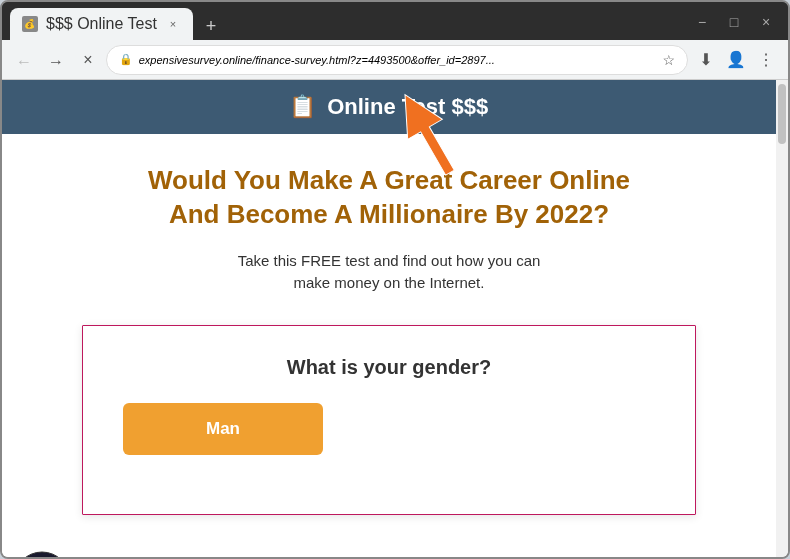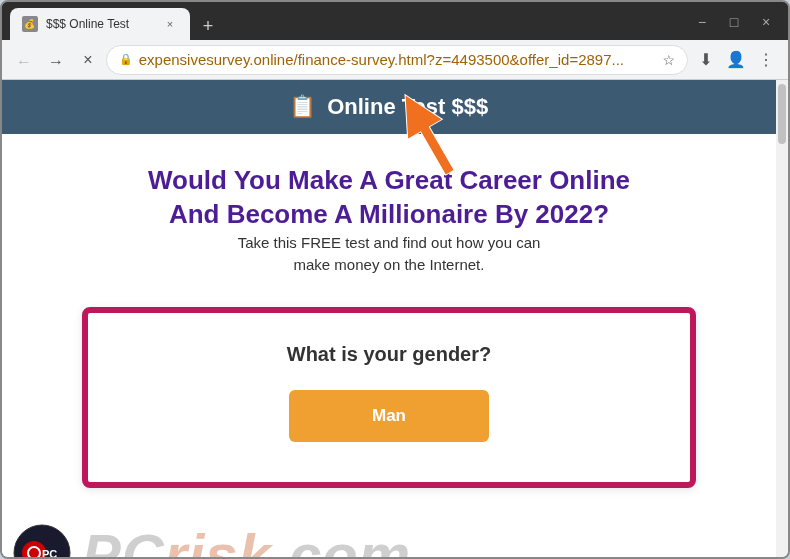--- a/index.html
+++ b/index.html
@@ -59,21 +59,21 @@
       font-size: 9px;
       color: #fff;
       flex-shrink: 0;
     }
 
     .tab-title {
       flex: 1;
       white-space: nowrap;
       overflow: hidden;
       text-overflow: ellipsis;
-      font-size: 12px;
+      font-size: 16px;
     }
 
     .tab-close {
       width: 16px;
       height: 16px;
       border-radius: 50%;
       display: flex;
       align-items: center;
       justify-content: center;
       font-size: 11px;
@@ -160,22 +160,23 @@
     .lock-icon {
       font-size: 11px;
       color: #555;
     }
 
     .address-text {
       flex: 1;
       overflow: hidden;
       white-space: nowrap;
       text-overflow: ellipsis;
-      font-size: 15px;
-      color: #a16207;
+      font-size: 11px;
+      color: #000000;
+      font-style: italic;
     }
 
     .star-icon {
       font-size: 14px;
       color: #555;
     }
 
     .toolbar-right {
       display: flex;
       align-items: center;
@@ -221,52 +222,52 @@
     
     .main-content {
       padding: 30px 60px 20px;
       text-align: center;
       background: #fff;
     }
 
     .headline {
       font-size: 26px;
       font-weight: bold;
-      color: #4c1d95;
+      color: #a16207;
       line-height: 1.3;
+      margin-bottom: 18px;
     }
 
     .subheadline {
       font-size: 15px;
       color: #333;
       line-height: 1.5;
       margin-bottom: 30px;
     }
 
     
     .survey-card {
       background: #fff;
-      border: 6px solid #be185d;
-      border-radius: 8px;
-      padding: 30px 40px 40px;
+      border: 1px solid #be185d;
+      border-radius: 1px;
+      padding: 30px 40px 59px;
       margin: 0 20px;
       box-shadow: 0 2px 8px rgba(0,0,0,0.1);
     }
 
     .survey-question {
       font-size: 20px;
       font-weight: bold;
       color: #333;
       margin-bottom: 24px;
     }
 
     .survey-buttons {
       display: flex;
       gap: 20px;
-      justify-content: center;
     }
 
     .survey-btn {
       flex: 1;
       max-width: 200px;
       padding: 16px 20px;
       background: #f0a030;
       border: none;
       border-radius: 6px;
       font-size: 17px;

